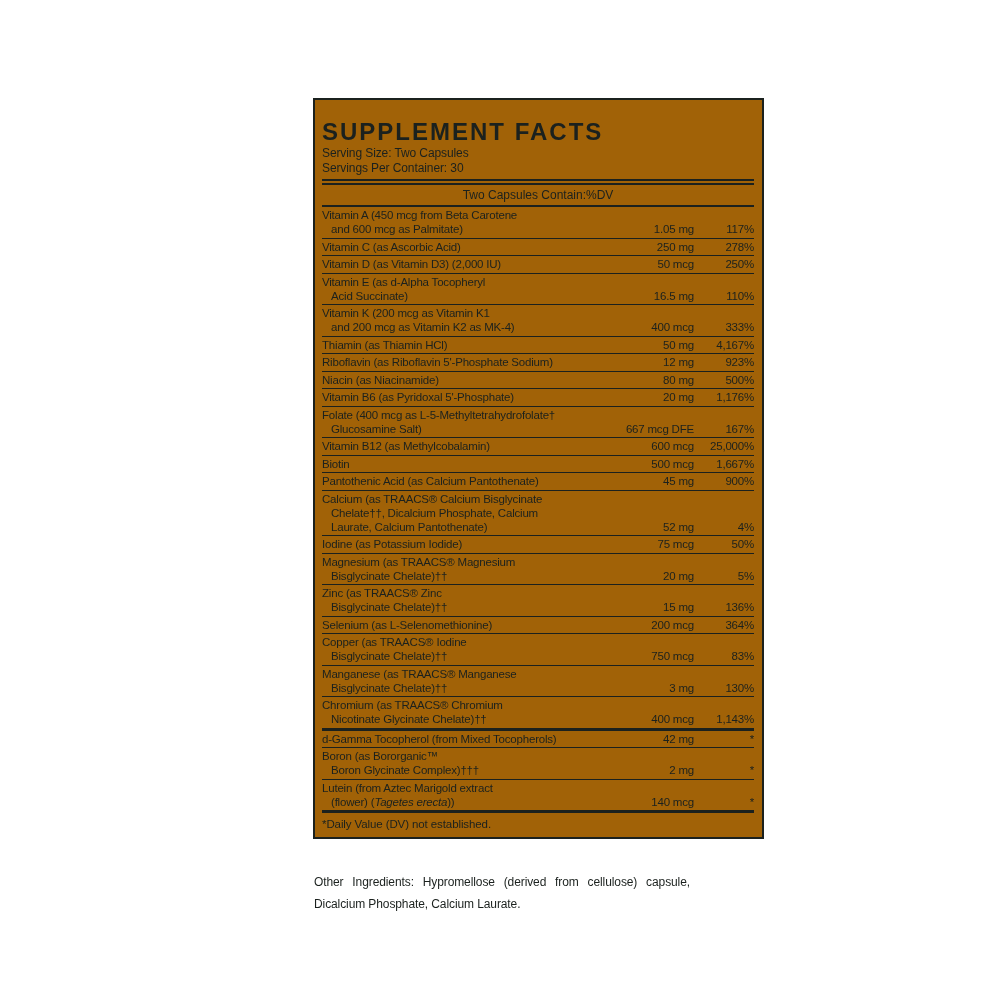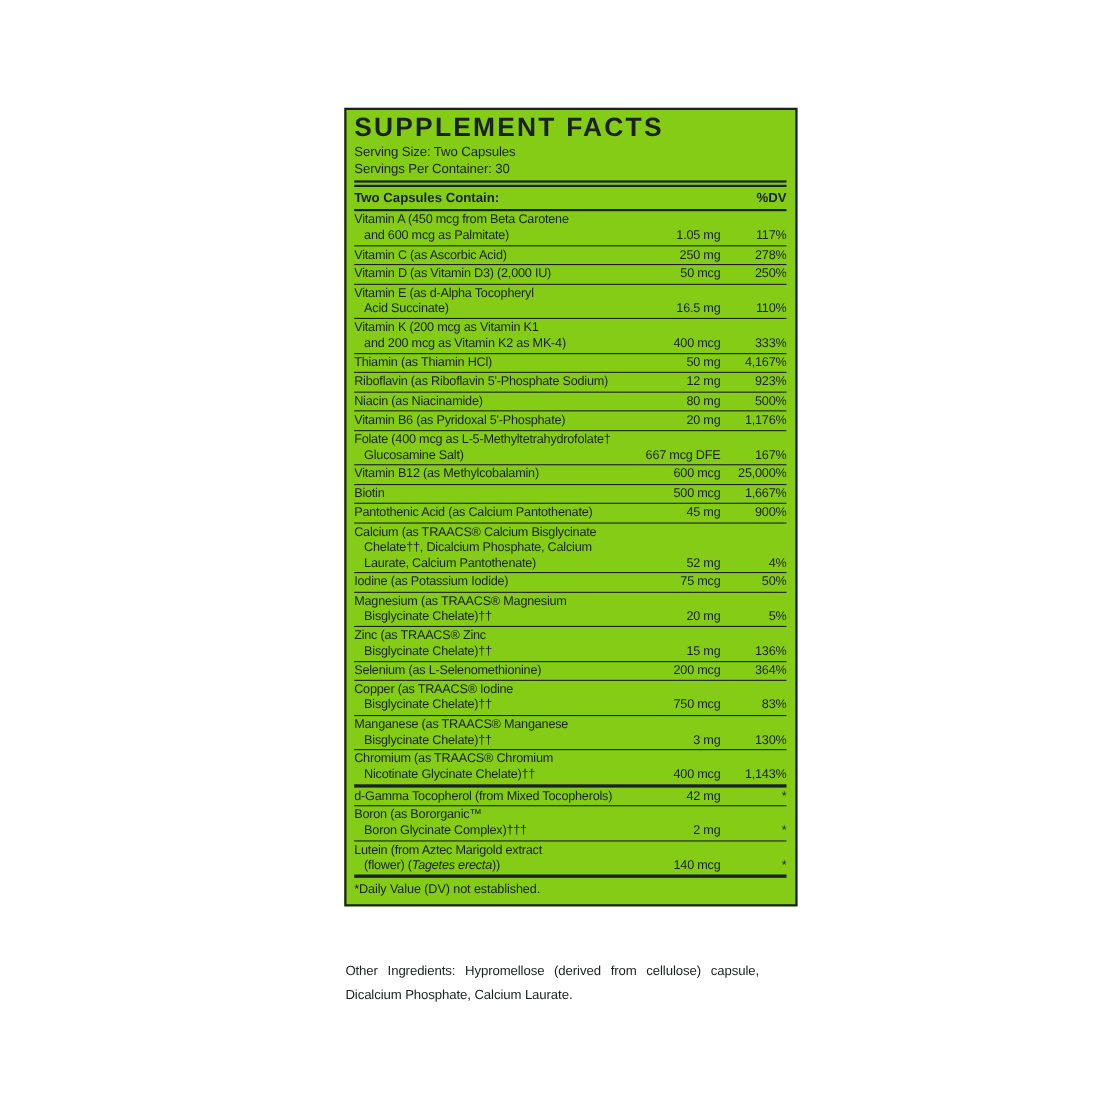--- a/index.html
+++ b/index.html
@@ -9,25 +9,25 @@
     height: 1000px;
     background: #ffffff;
     font-family: "Liberation Sans", sans-serif;
     color: #1b211e;
     position: relative;
   }
   .panel {
     position: absolute;
     left: 313px;
     top: 98px;
-    width: 412px;
+    width: 451px;
     box-sizing: border-box;
     border: 2px solid #1b211e;
-    padding: 4px 8px 0 7px;
-    background: #84cc16;
+    padding: 19px 8px 0 7px;
+    background: #a16207;
   }
   .title {
     font-size: 24px;
     font-weight: 700;
     letter-spacing: 2px;
     line-height: 26px;
     white-space: nowrap;
   }
   .serving {
     font-size: 12px;
@@ -36,22 +36,22 @@
     letter-spacing: -0.1px;
   }
   .double-rule {
     margin-top: 4px;
     height: 2px;
     border-top: 2px solid;
     border-bottom: 2px solid;
   }
   .header-row {
     display: flex;
-    justify-content: space-between;
-    font-weight: 700;
+    justify-content: center;
+    font-weight: 400;
     font-size: 12px;
     line-height: 14px;
     padding: 3px 0;
     border-bottom: 2px solid;
   }
   .row {
     font-size: 11.5px;
     letter-spacing: -0.2px;
     line-height: 14px;
     padding: 1px 0 1.5px;

